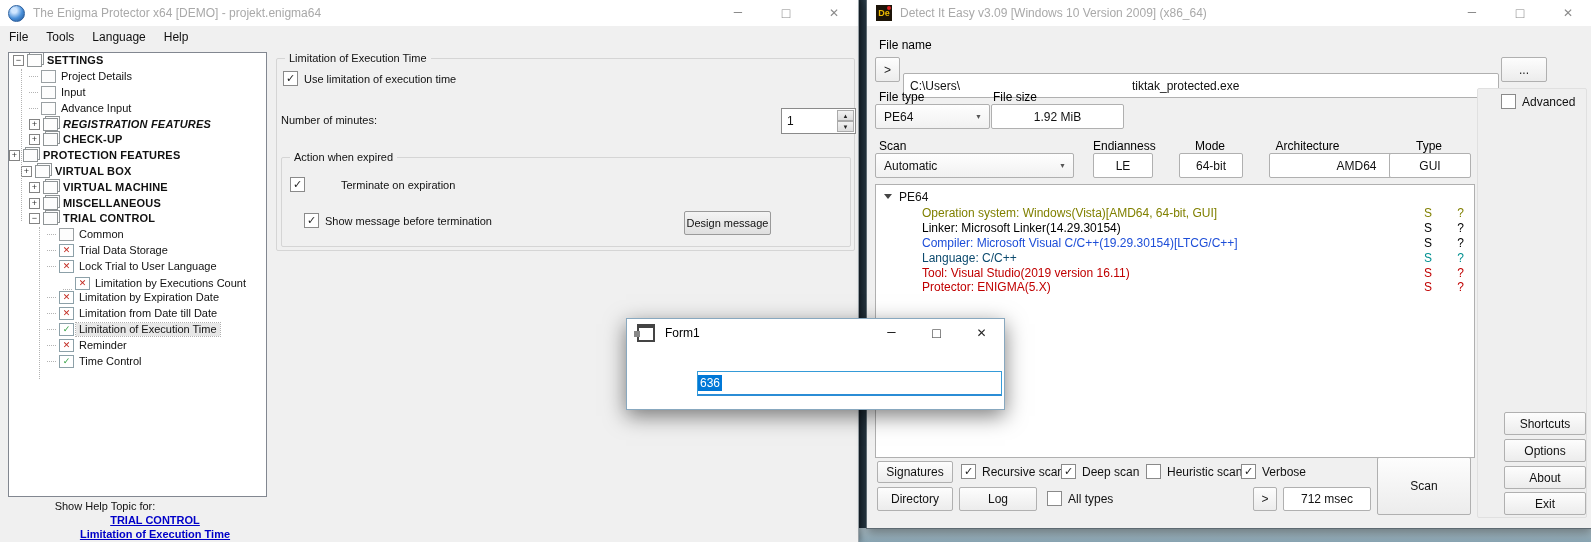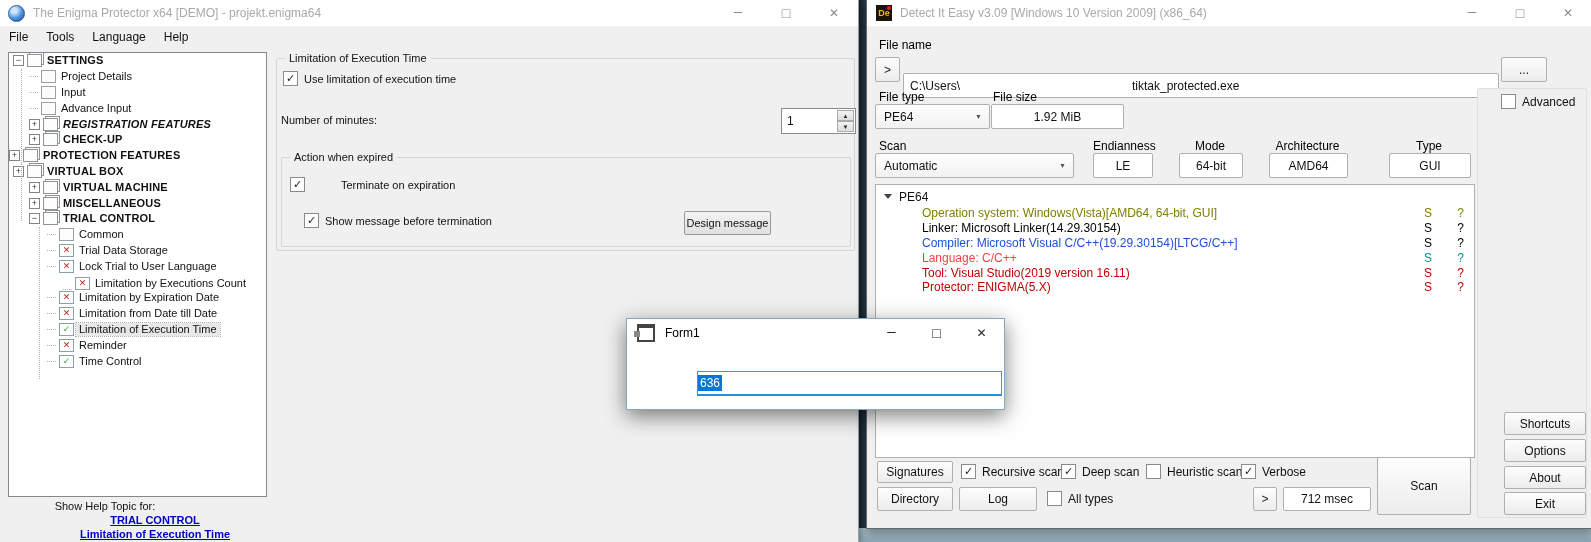--- a/index.html
+++ b/index.html
@@ -149,21 +149,21 @@
       <div class="trow" style="padding-left: 20px;">
         <span class="exp plus"></span>
         <span class="ti stack"></span>
         <span class="tl b">CHECK-UP</span>
       </div>
       <div class="trow" style="">
         <span class="exp plus"></span>
         <span class="ti stack"></span>
         <span class="tl b">PROTECTION FEATURES</span>
       </div>
-      <div class="trow" style="padding-left: 4px;">
+      <div class="trow" style="padding-left: 12px;">
         <span class="exp plus"></span>
         <span class="ti stack"></span>
         <span class="tl b">VIRTUAL BOX</span>
       </div>
       <div class="trow" style="padding-left: 20px;">
         <span class="exp plus"></span>
         <span class="ti stack"></span>
         <span class="tl b">VIRTUAL MACHINE</span>
       </div>
       <div class="trow" style="padding-left: 20px;">
@@ -297,21 +297,21 @@
   <span class="lbl" style="left:12px;top:139px;">Scan</span>
   <div class="combo" style="left:8px;top:153px;width:197px;height:23px;">
     <span>Automatic</span>
   </div>
 
   <span class="lbl" style="left:226px;top:139px;width:58px;text-align:center;">Endianness</span>
   <div class="field center" style="left:226px;top:153px;width:58px;height:23px;">LE</div>
   <span class="lbl" style="left:312px;top:139px;width:62px;text-align:center;">Mode</span>
   <div class="field center" style="left:312px;top:153px;width:62px;height:23px;">64-bit</div>
   <span class="lbl" style="left:402px;top:139px;width:77px;text-align:center;">Architecture</span>
-  <div class="field center" style="left:402px;top:153px;width:77px;height:23px;">AMD64</div>
+  <div class="field center" style="left:402px;top:153px;width:77px;height:23px;padding-left:48px;">AMD64</div>
   <span class="lbl" style="left:522px;top:139px;width:80px;text-align:center;">Type</span>
   <div class="field center" style="left:522px;top:153px;width:80px;height:23px;">GUI</div>
 
   <div id="results">
     <div class="rootrow">
       <span class="tri"></span>
       <span>PE64</span>
     </div>
   <div class="rrow">
         <span class="rtext" style="color: rgb(128, 128, 0);">Operation system: Windows(Vista)[AMD64, 64-bit, GUI]</span>
@@ -322,21 +322,21 @@
         <span class="rtext" style="color: rgb(0, 0, 0);">Linker: Microsoft Linker(14.29.30154)</span>
         <span class="sbtn" style="color: rgb(0, 0, 0);">S</span>
         <span class="qbtn" style="color: rgb(0, 0, 0);">?</span>
       </div>
       <div class="rrow">
         <span class="rtext" style="color: #1d4ed8;">Compiler: Microsoft Visual C/C++(19.29.30154)[LTCG/C++]</span>
         <span class="sbtn" style="color: rgb(0, 0, 0);">S</span>
         <span class="qbtn" style="color: rgb(0, 0, 0);">?</span>
       </div>
       <div class="rrow">
-        <span class="rtext" style="color: #ef4444; text-align: center;">Language: C/C++</span>
+        <span class="rtext" style="color: #0c4a6e; text-align: center;">Language: C/C++</span>
         <span class="sbtn" style="color: rgb(0, 144, 144);">S</span>
         <span class="qbtn" style="color: rgb(0, 144, 144);">?</span>
       </div>
       <div class="rrow">
         <span class="rtext" style="color: rgb(192, 0, 0);">Tool: Visual Studio(2019 version 16.11)</span>
         <span class="sbtn" style="color: rgb(192, 0, 0);">S</span>
         <span class="qbtn" style="color: rgb(192, 0, 0);">?</span>
       </div>
       <div class="rrow">
         <span class="rtext" style="color: rgb(192, 0, 0);">Protector: ENIGMA(5.X)</span>

